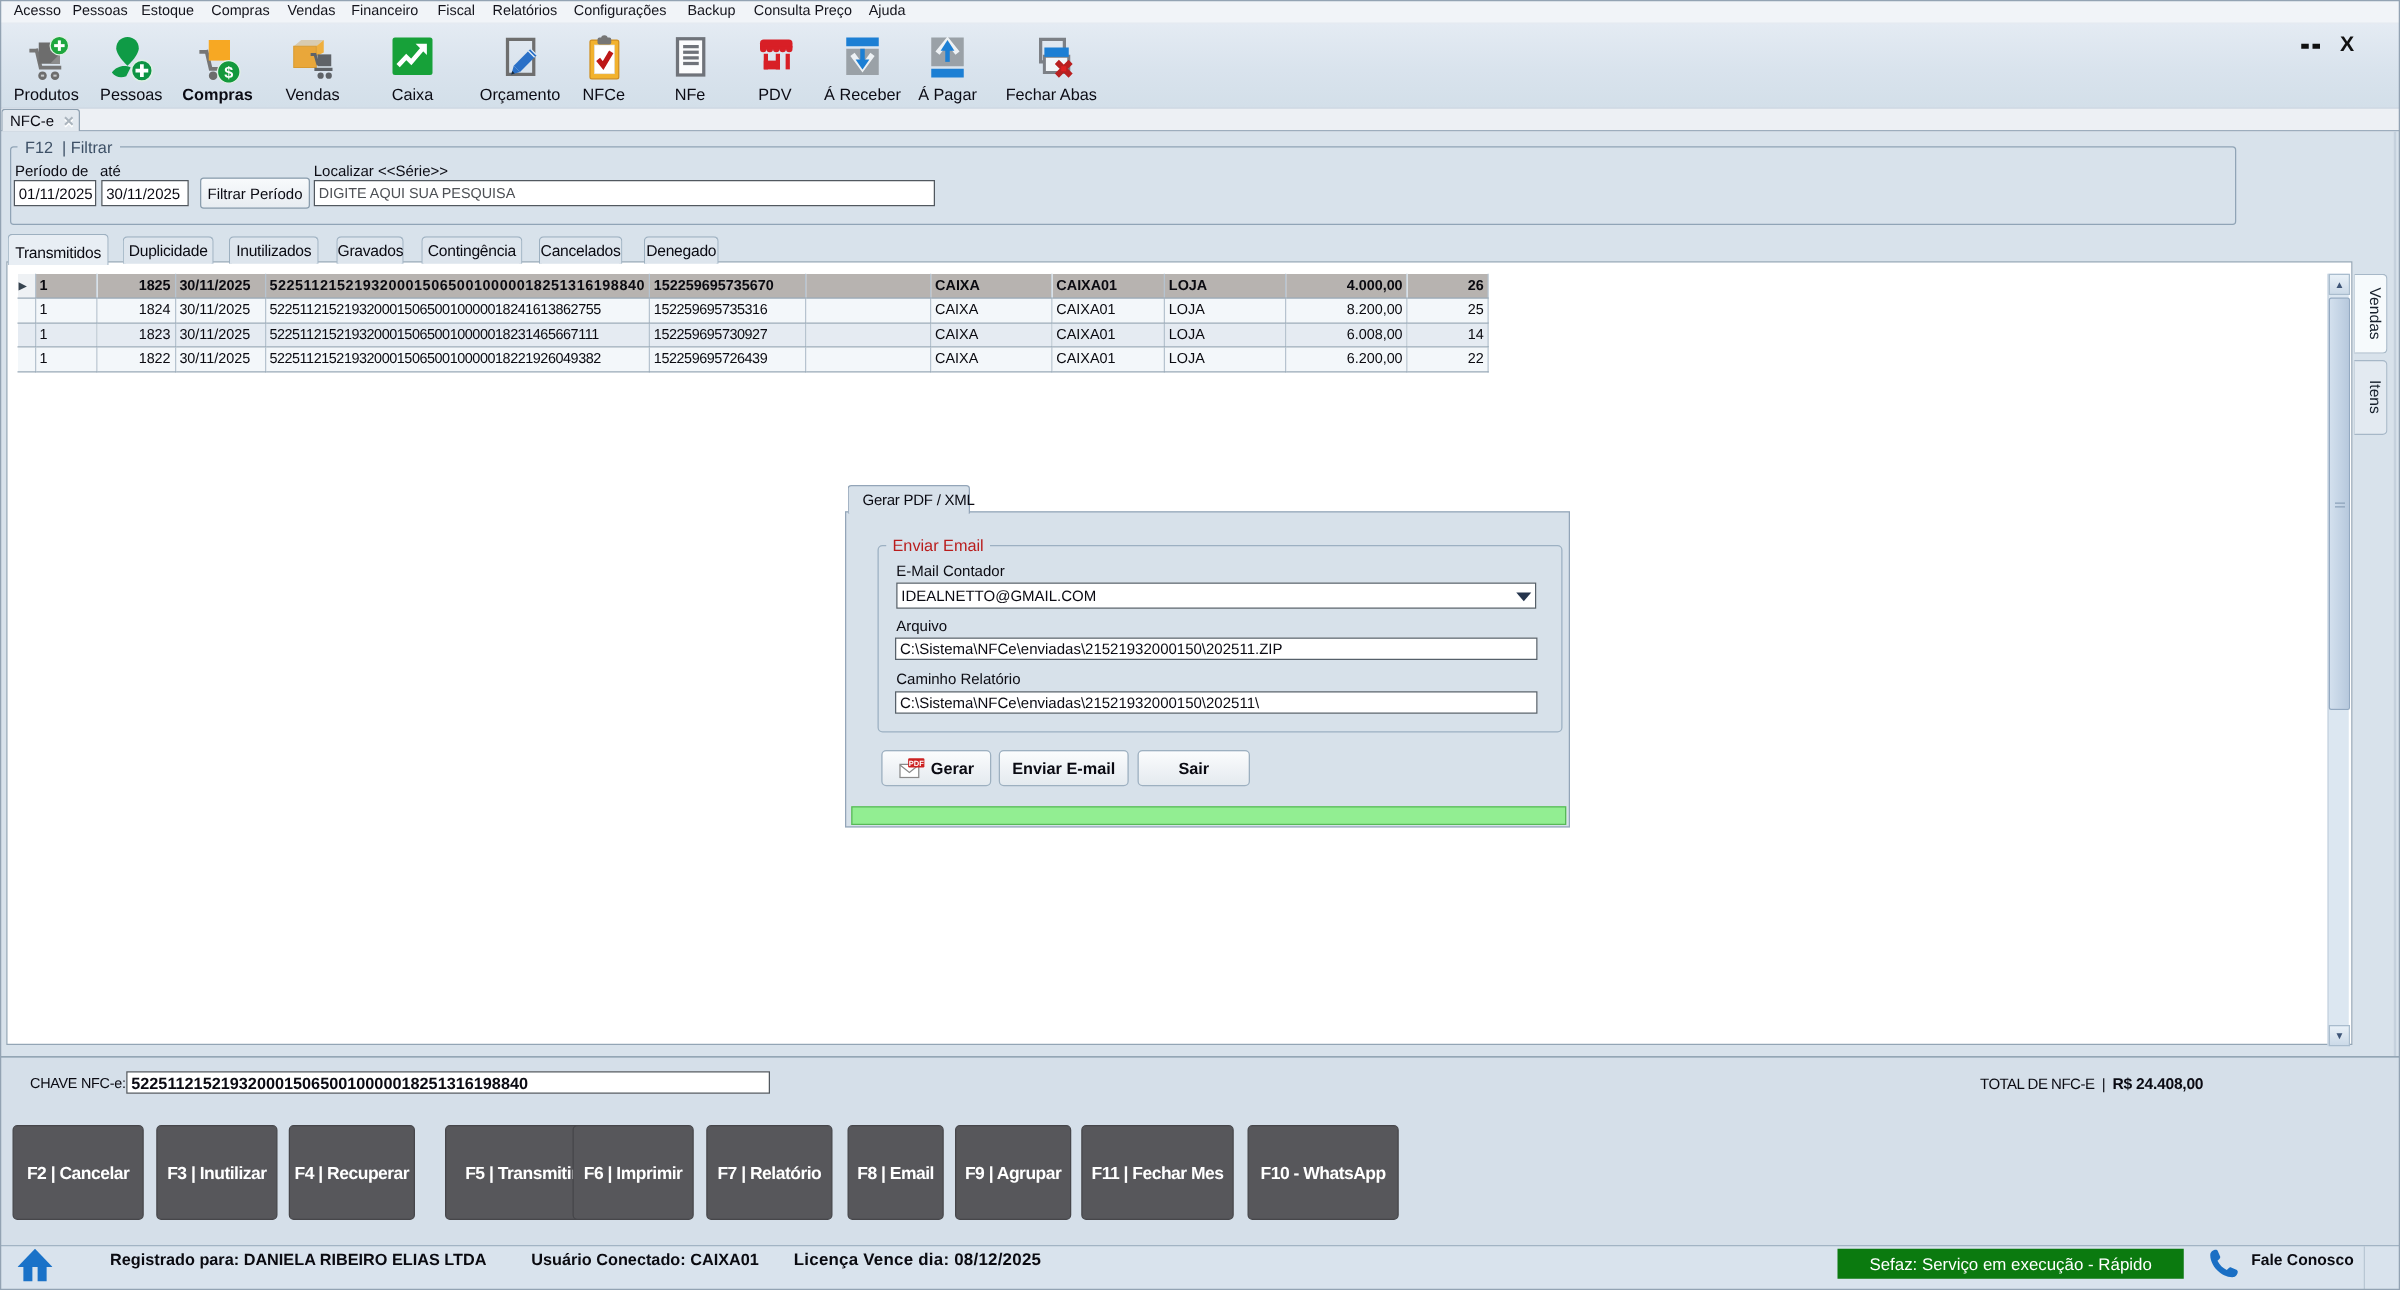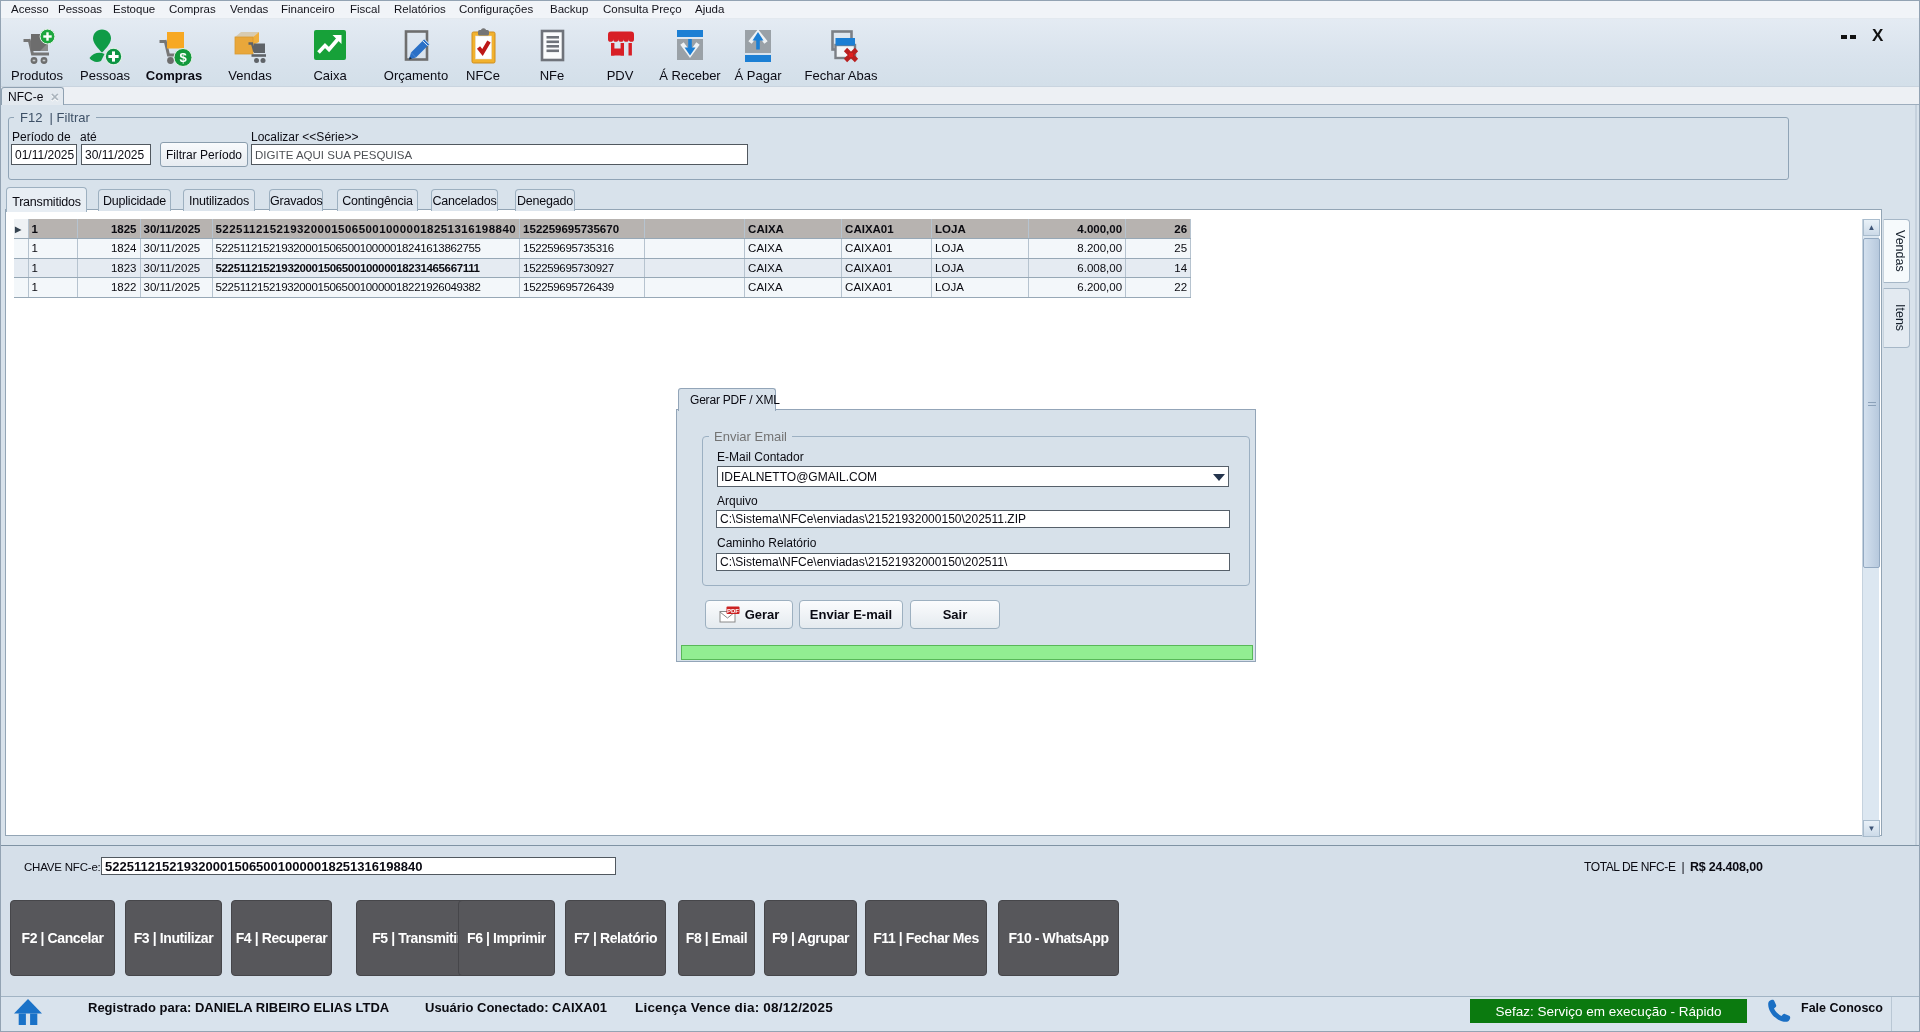--- a/index.html
+++ b/index.html
@@ -32,21 +32,21 @@
 #grid tr.r2 td{background:#e5ebf2}
 #grid td.gut{background:#eef1f4;padding:0 1px}
 #vsb{position:absolute;left:1862px;top:219px;width:17px;height:618px;background:#dce7f1;border-left:1px solid #c5d2de}
 .sbarrow{position:absolute;left:0;width:17px;height:17px;background:linear-gradient(#e9f1f8,#ccdae8);border:1px solid #a9bccd;color:#3e5577;font-size:8px;text-align:center;line-height:16px}
 #vthumb{position:absolute;left:0;top:19px;width:17px;height:330px;background:linear-gradient(90deg,#d3e0ee,#b7c9dd);border:1px solid #93a9c1;border-radius:2px}
 #vthumb:after{content:"";position:absolute;left:4px;top:163px;width:8px;height:1px;background:#8ba1b9;box-shadow:0 3px 0 #8ba1b9}
 .stab{position:absolute;left:1883px;width:27px;writing-mode:vertical-rl;font-size:12.5px;text-align:center;border:1px solid #a6b7c7;border-left:1px solid #c8d4de;border-radius:0 4px 4px 0;color:#16202c;padding-right:2px}
 #dlgtab{position:absolute;left:678px;top:388px;width:98px;height:23px;background:#d7e1ea;border:1px solid #93a5b8;border-bottom:none;border-radius:3px 3px 0 0;font-size:12px;padding:4px 0 0 11px;z-index:5;white-space:nowrap;letter-spacing:-0.2px}
 #dlg{position:absolute;left:676px;top:409px;width:580px;height:253px;background:#d7e1ea;border:1px solid #93a5b8;z-index:4}
 #gb{position:absolute;left:702px;top:436px;width:548px;height:150px;border:1px solid #9cb0c2;border-radius:4px;z-index:5}
-#gbl{position:absolute;left:709px;top:429px;background:#d7e1ea;padding:0 5px;font-size:13px;color:#737373;z-index:6}
+#gbl{position:absolute;left:709px;top:429px;background:#d7e1ea;padding:0 5px;font-size:13px;color:#b91c1c;z-index:6}
 .dlab{position:absolute;font-size:12px;color:#0b0b12;z-index:6}
 .din{position:absolute;background:#fff;border:1px solid #56606a;font-size:12px;padding:0 0 0 3px;display:flex;align-items:center;z-index:6;white-space:nowrap}
 .dbtn{position:absolute;top:600px;height:29px;background:linear-gradient(#fbfcfd,#e4eaef);border:1px solid #9db0c0;border-radius:4px;font-weight:bold;font-size:13px;display:flex;align-items:center;justify-content:center;z-index:6;gap:5px}
 #prog{position:absolute;left:681px;top:645px;width:572px;height:15px;background:#92ee92;border:1px solid #58b858;z-index:6}
 #botband{position:absolute;left:0;top:845px;width:1920px;height:151px;background:#d5dfe9;border-top:1px solid #7f93a4}
 .fbtn{position:absolute;top:900px;height:76px;background:#57575b;border:1px solid #46464a;border-radius:4px;color:#fff;font-weight:bold;font-size:14px;letter-spacing:-0.4px;display:flex;align-items:center;justify-content:center;white-space:nowrap}
 #sbar{position:absolute;left:0;top:996px;width:1920px;height:36px;background:#d9e3ed;border-top:1px solid #a2b4c4}
 .sbtxt{position:absolute;font-size:13px;font-weight:bold;color:#0a0a10}
 #sefaz{position:absolute;left:1470px;top:999px;width:277px;height:24px;background:#0b7a0f;color:#fff;font-size:13.5px;display:flex;align-items:center;justify-content:center;white-space:nowrap}
 #winborder{position:absolute;left:0;top:0;width:1920px;height:1032px;border:1px solid #93a3b3;pointer-events:none;z-index:50}
@@ -259,21 +259,21 @@
         <td style="">CAIXA01</td>
         <td style="">LOJA</td>
         <td style="text-align:right;">8.200,00</td>
         <td style="text-align:right;">25</td>
       </tr>
       <tr class="r2">
         <td class="gut"></td>
         <td style="">1</td>
         <td style="text-align:right;">1823</td>
         <td style="">30/11/2025</td>
-        <td style="letter-spacing:-0.35px;font-weight:bold;">52251121521932000150650010000018231465667111</td>
+        <td style="letter-spacing:-0.35px;">52251121521932000150650010000018231465667111</td>
         <td style="letter-spacing:-0.35px;">152259695730927</td>
         <td style=""></td>
         <td style="">CAIXA</td>
         <td style="">CAIXA01</td>
         <td style="">LOJA</td>
         <td style="text-align:right;">6.008,00</td>
         <td style="text-align:right;">14</td>
       </tr>
       <tr class="r1">
         <td class="gut"></td>

